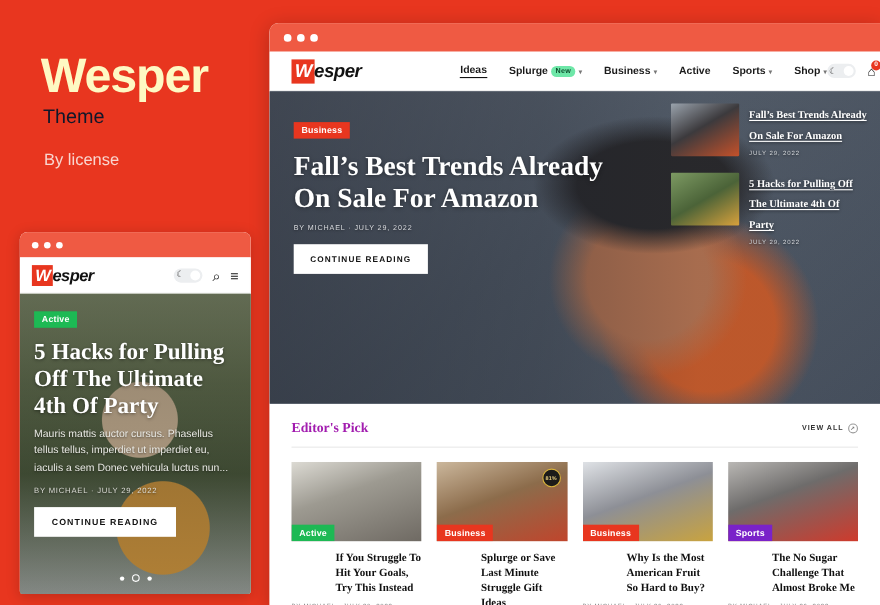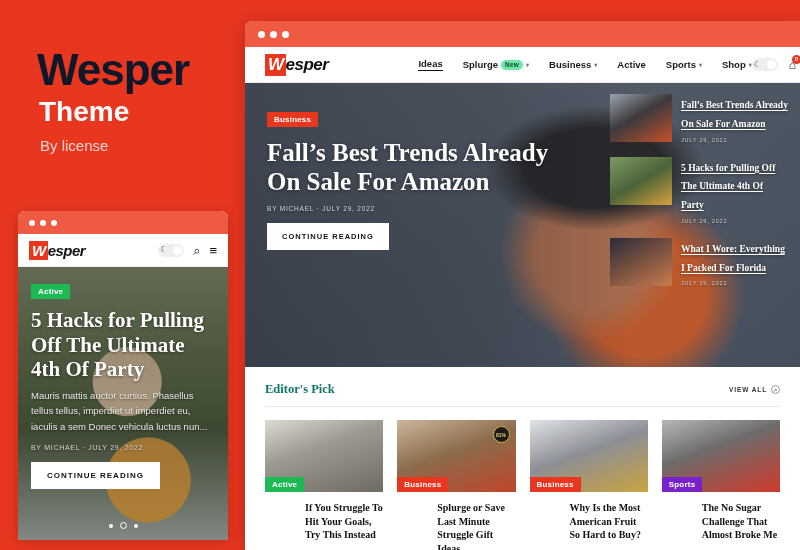--- a/index.html
+++ b/index.html
@@ -7,26 +7,26 @@
   body {
     font-family:"Liberation Sans", sans-serif;
     background:#e8361f;
     position:relative;
   }
 
   
   .promo { position:absolute; left:0; top:0; width:245px; height:550px; }
   .promo-title {
     position:absolute; left:37px; top:48px;
-    font-size:44px; font-weight:bold; color:#0f172a;
+    font-size:44px; font-weight:bold; color:#fef9c3;
     letter-spacing:-1px; line-height:1;
   }
   .promo-sub {
     position:absolute; left:39px; top:96px;
-    font-size:28px; font-weight:700; color:#ffffff;
+    font-size:18px; font-weight:400; color:#0f172a;
     letter-spacing:0px;
   }
   .promo-by {
     position:absolute; left:40px; top:137px;
     font-size:15px; font-weight:400; color:#f9d6cf;
   }
 
   
   .mobile {
     position:absolute; left:18px; top:211px;
@@ -189,21 +189,21 @@
     text-underline-offset:2px; text-shadow:0 1px 3px rgba(0,0,0,.5);
   }
   .side-date { font-size:5.5px; color:#cfd2d6; letter-spacing:.8px; margin-top:5px;
     text-shadow:0 1px 2px rgba(0,0,0,.5); }
 
   
   .sec { padding:15px 20px 0 20px; background:#fff; }
   .sec-head { display:flex; align-items:center; justify-content:space-between;
               padding-bottom:9px; border-bottom:1px solid #e9e9e9; }
   .sec-title { font-family:"Liberation Serif", serif; font-size:12.5px;
-               font-weight:bold; color:#0f766e; }
+               font-weight:bold; color:#a21caf; }
   .viewall { display:flex; align-items:center; gap:4px; font-size:6.5px;
              font-weight:bold; letter-spacing:.9px; color:#333; }
   .circ-arrow {
     width:9px; height:9px; border-radius:50%; border:1px solid #9a9a9a;
     display:flex; align-items:center; justify-content:center;
     font-size:5px; color:#777;
   }
 
   .grid { display:grid; grid-template-columns:repeat(4,1fr); gap:14px;
           padding-top:13px; }
@@ -341,27 +341,20 @@
           <div class="side-date">JULY 29, 2022</div>
         </span>
       </div>
       <div class="side-item">
         <span class="side-thumb st2"></span>
         <span>
           <span class="side-title">5 Hacks for Pulling Off The Ultimate 4th Of Party</span>
           <div class="side-date">JULY 29, 2022</div>
         </span>
       </div>
-      <div class="side-item">
-        <span class="side-thumb st3"></span>
-        <span>
-          <span class="side-title">What I Wore: Everything I Packed For Florida</span>
-          <div class="side-date">JULY 29, 2022</div>
-        </span>
-      </div>
     </div>
   </div>
 
   <div class="sec">
     <div class="sec-head">
       <span class="sec-title">Editor's Pick</span>
       <span class="viewall">
         <span>VIEW ALL</span>
         <span class="circ-arrow">↗</span>
       </span>

